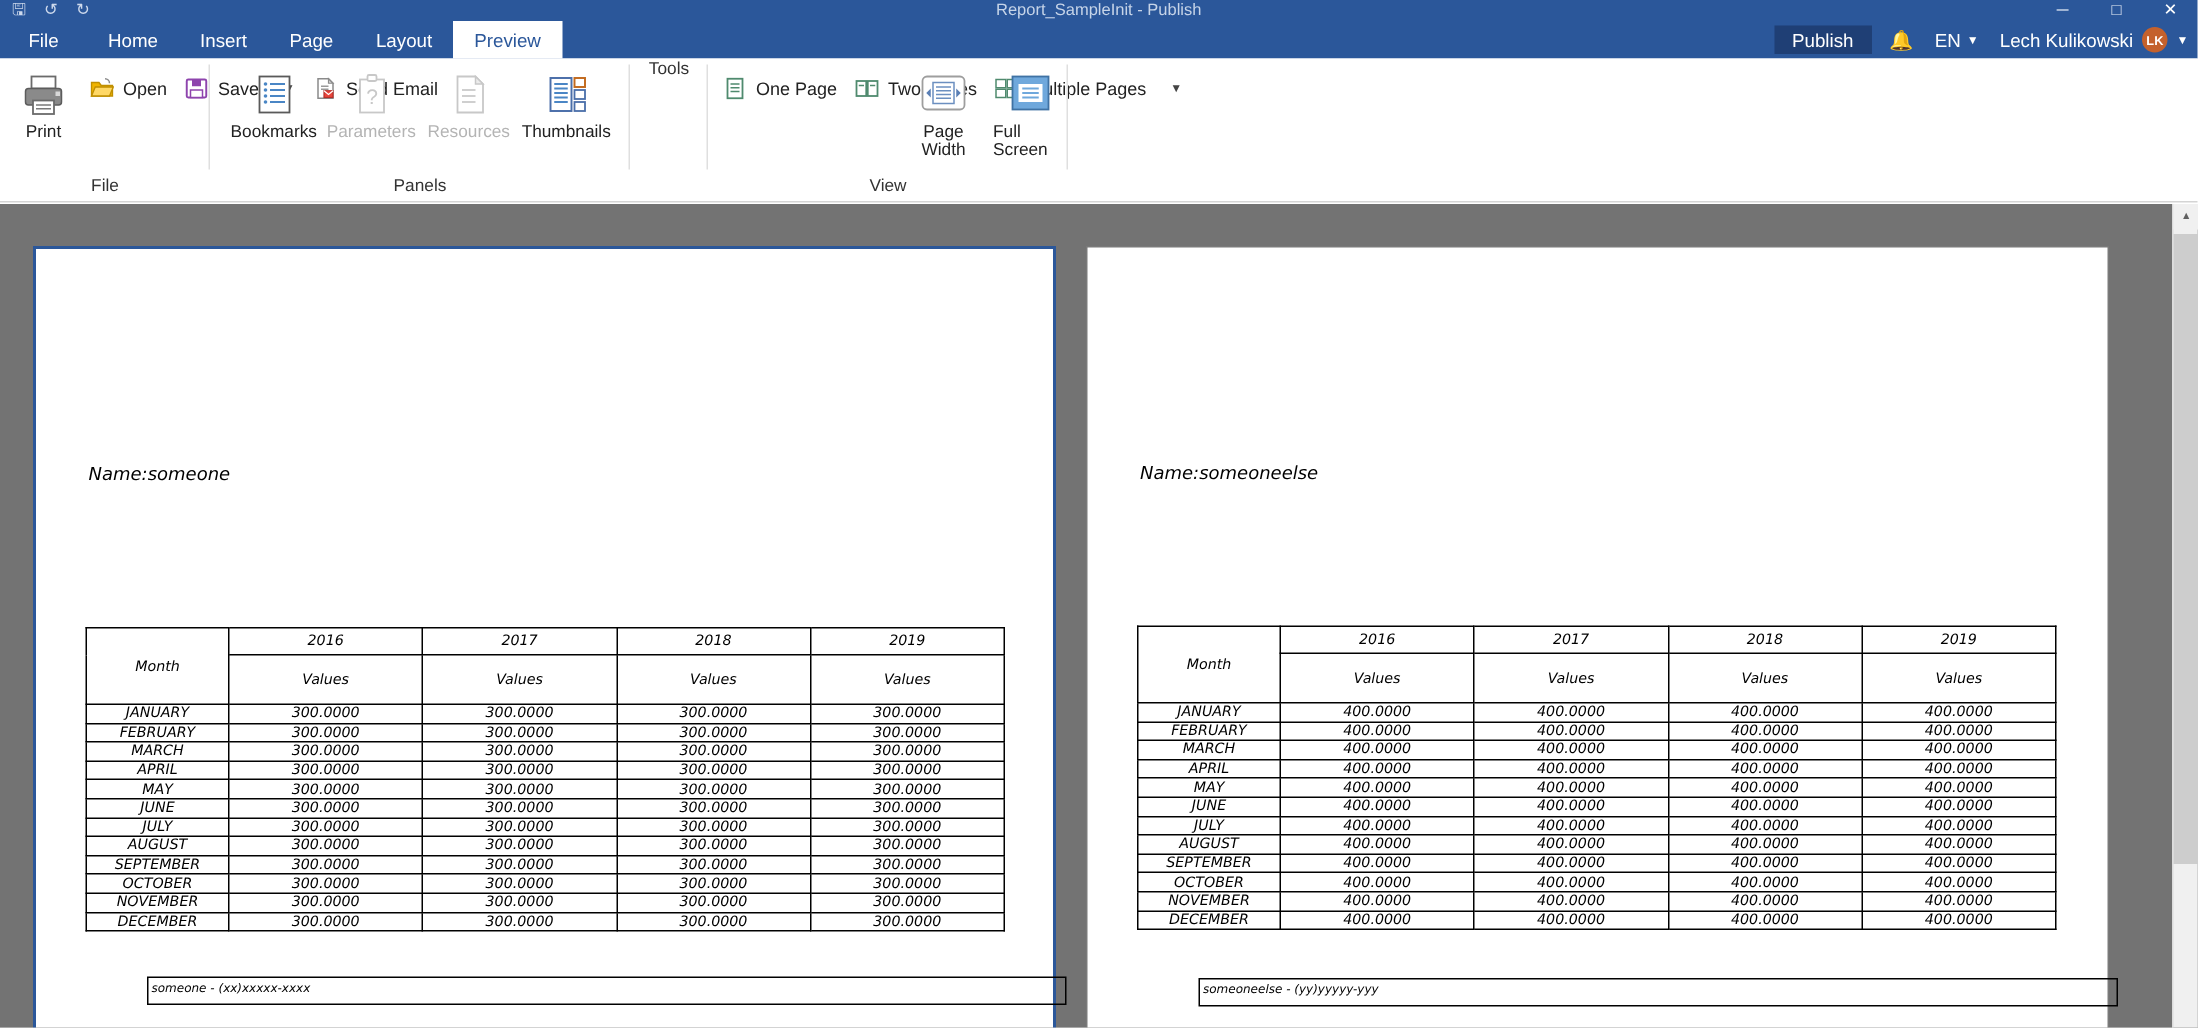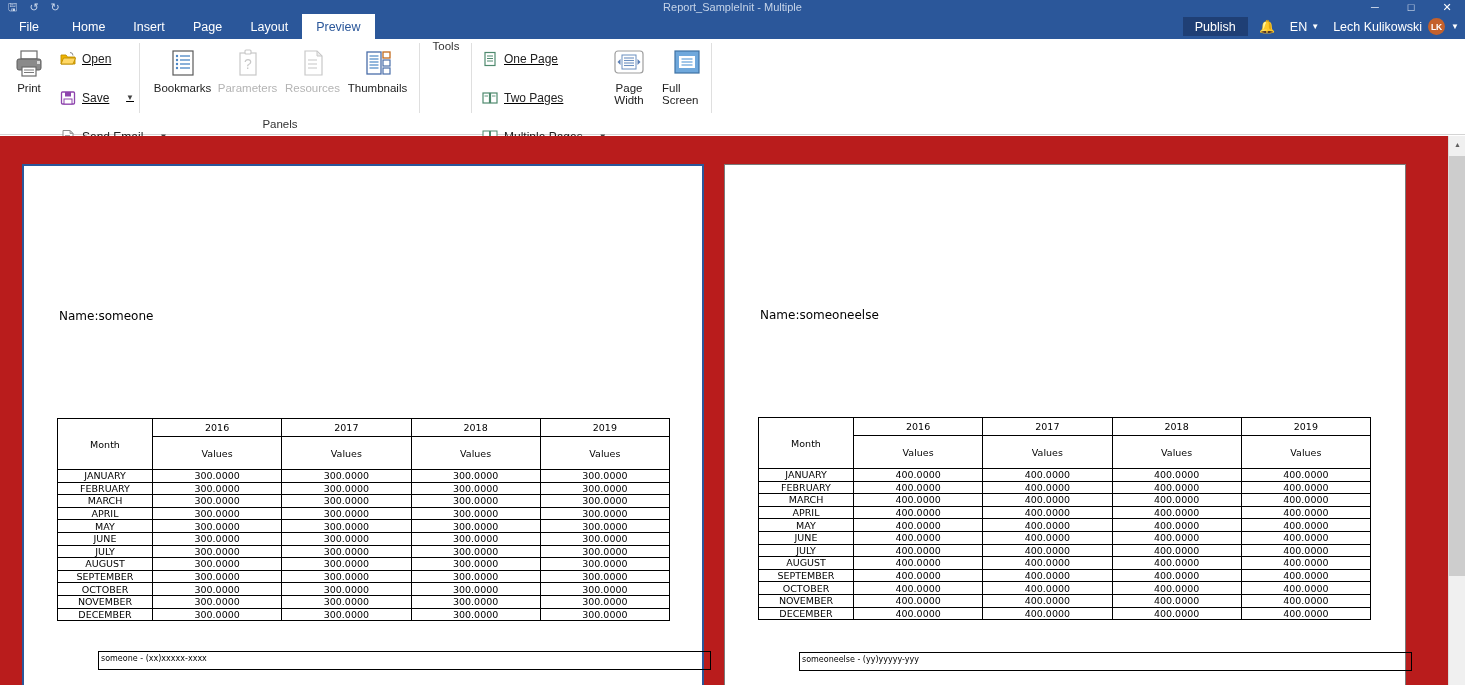--- a/index.html
+++ b/index.html
@@ -86,34 +86,35 @@
   }
 
   .big-btn {
     display: flex; flex-direction: column; align-items: center;
     width: 46px; padding-top: 2px;
   }
   .big-btn .lbl { font-size: 11.5px; color: #222; margin-top: 3px; }
   .big-btn.wide { width: 62px; }
   .big-btn.disabled .lbl { color: #b4b4b4; }
 
-  .small-col { display: flex; flex-direction: column; gap: 20px; padding-top: 4px; text-decoration: underline; }
+  .small-col { display: flex; gap: 8px; padding-top: 4px; }
   .small-btn {
     display: flex; align-items: center; gap: 6px; height: 19px;
     font-size: 12px; color: #222; padding-right: 4px;
   }
   .small-btn .lbl { white-space: nowrap; }
   .dd-caret { font-size: 8px; color: #444; margin-left: auto; padding-left: 10px; }
 
   
   .docarea {
     position: absolute; top: 136px; left: 0;
     width: 1465px; height: 549px;
-    background: #b91c1c;
+    background: #737373;
     overflow: hidden;
+    font-style: italic;
   }
   .page {
     position: absolute; top: 28px;
     background: #ffffff;
   }
   .page.p1 { left: 22px; width: 682px; height: 560px; border: 2px solid #2b579a; }
   .page.p2 { left: 724px; width: 682px; height: 560px; border: 1px solid #7a7a7a; }
 
   .page-inner { position: relative; width: 100%; height: 100%; }
 
@@ -177,21 +178,21 @@
 </style>
 </head>
 <body>
 
 <div class="titlebar">
   <div class="qat">
     <span class="qat-icon">🖫</span>
     <span class="qat-icon">↺</span>
     <span class="qat-icon">↻</span>
   </div>
-  <div class="title-text">Report_SampleInit - Multiple</div>
+  <div class="title-text">Report_SampleInit - Publish</div>
   <div class="winbtns">
     <div class="winbtn">─</div>
     <div class="winbtn">□</div>
     <div class="winbtn close">✕</div>
   </div>
 </div>
 
 <div class="tabrow">
   <div class="tab">File</div>
   <div class="tab">Home</div>

